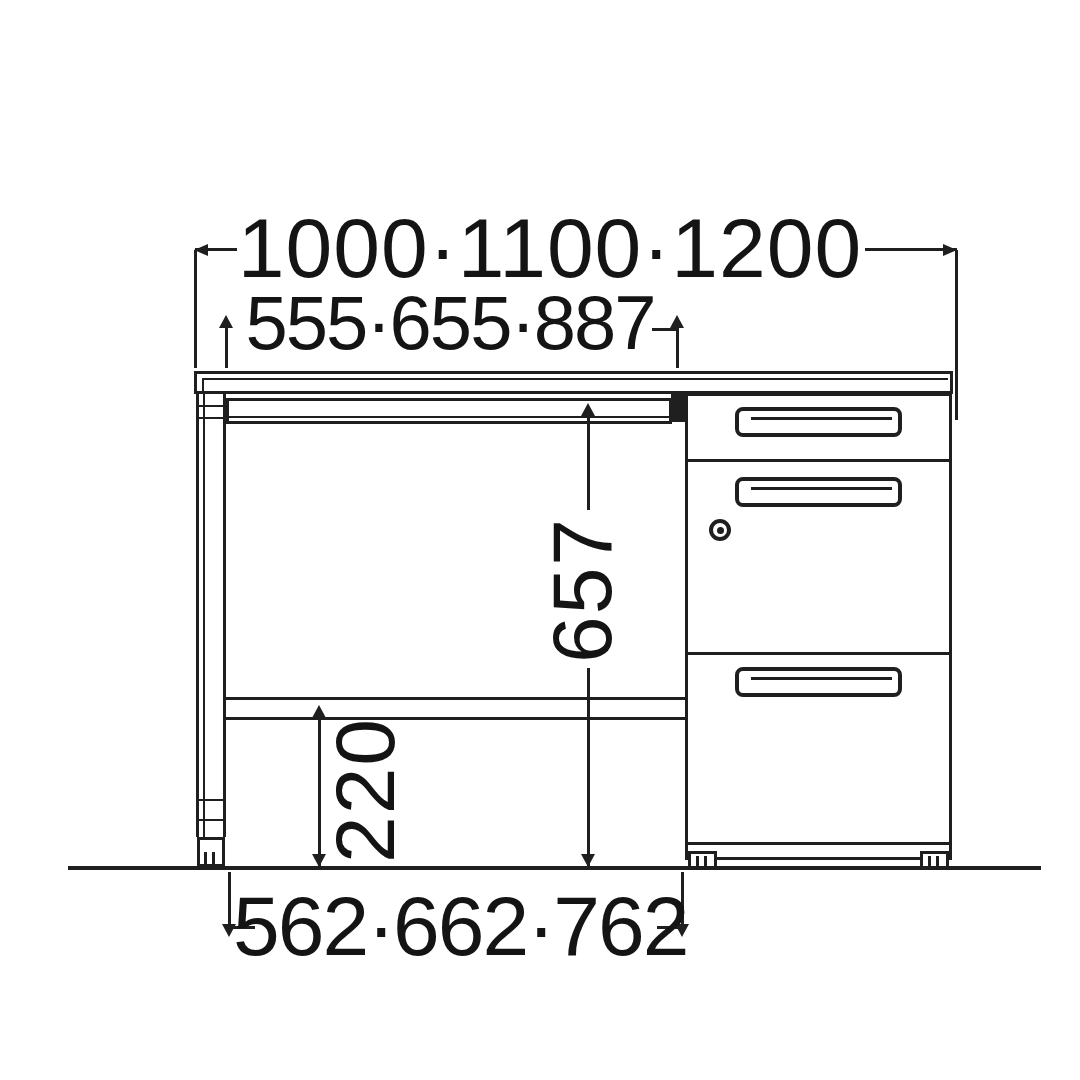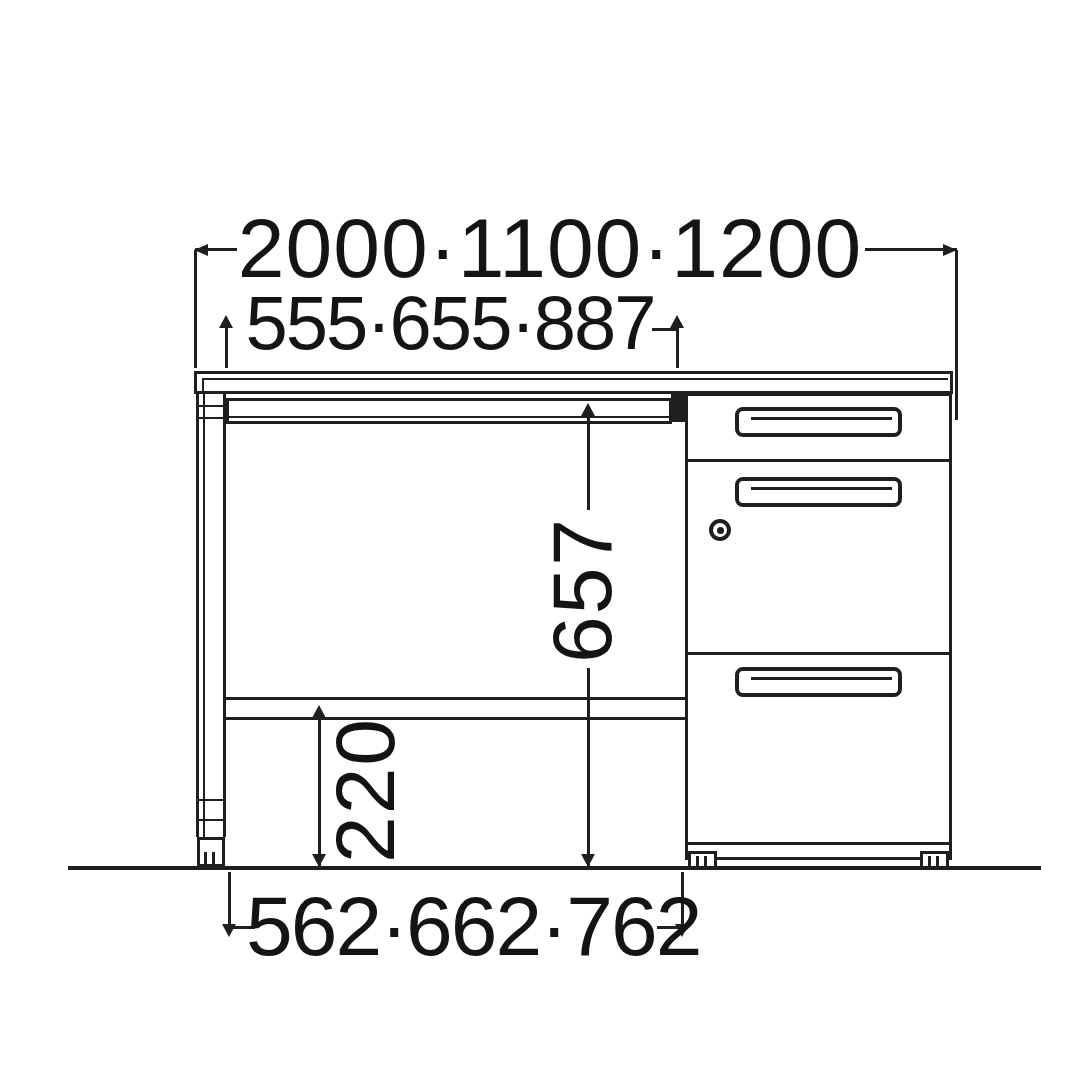--- a/index.html
+++ b/index.html
@@ -40,21 +40,21 @@
 <body>
 
 <div id="stage">
 
   <div class="hline" style="left:195px;top:248px;width:42px;height:3px;"></div>
   <div class="hline" style="left:865px;top:248px;width:92px;height:3px;"></div>
   <div class="arr arr-left" style="left:194px;top:244px;"></div>
   <div class="arr arr-right" style="left:943px;top:244px;"></div>
   <div class="vline" style="left:194px;top:250px;width:3px;height:118px;"></div>
   <div class="vline" style="left:955px;top:250px;width:3px;height:170px;"></div>
-  <div class="dimtext dim-h-big" style="left:225px;top:206px;width:650px;">2000·1100·1200</div>
+  <div class="dimtext dim-h-big" style="left:225px;top:206px;width:650px;">1000·1100·1200</div>
 
   <div class="dimtext dim-h-mid" style="left:230px;top:285px;width:440px;">555·655·887</div>
   <div class="arr arr-up" style="left:219px;top:315px;"></div>
   <div class="vline" style="left:225px;top:327px;width:3px;height:41px;"></div>
   <div class="hline" style="left:652px;top:328px;width:27px;height:3px;"></div>
   <div class="arr arr-up" style="left:670px;top:315px;"></div>
   <div class="vline" style="left:676px;top:327px;width:3px;height:41px;"></div>
 
   <div class="box" style="left:194px;top:371px;width:759px;height:23px;"></div>
   <div class="hline" style="left:202px;top:378px;width:746px;height:2px;"></div>
@@ -114,15 +114,15 @@
   <div class="dimtext dim-v" style="left:285px;top:748px;">220</div>
 
   <div class="hline" style="left:68px;top:866px;width:973px;height:4px;"></div>
 
   <div class="vline" style="left:228px;top:872px;width:3px;height:54px;"></div>
   <div class="arr arr-down" style="left:222px;top:924px;"></div>
   <div class="hline" style="left:231px;top:926px;width:24px;height:3px;"></div>
   <div class="vline" style="left:681px;top:872px;width:3px;height:54px;"></div>
   <div class="arr arr-down" style="left:675px;top:924px;"></div>
   <div class="hline" style="left:657px;top:926px;width:24px;height:3px;"></div>
-  <div class="dimtext dim-h-bot" style="left:246px;top:884px;width:440px;">562·662·762</div>
+  <div class="dimtext dim-h-bot" style="left:233px;top:884px;width:440px;">562·662·762</div>
 
 </div>
 
 </body></html>

